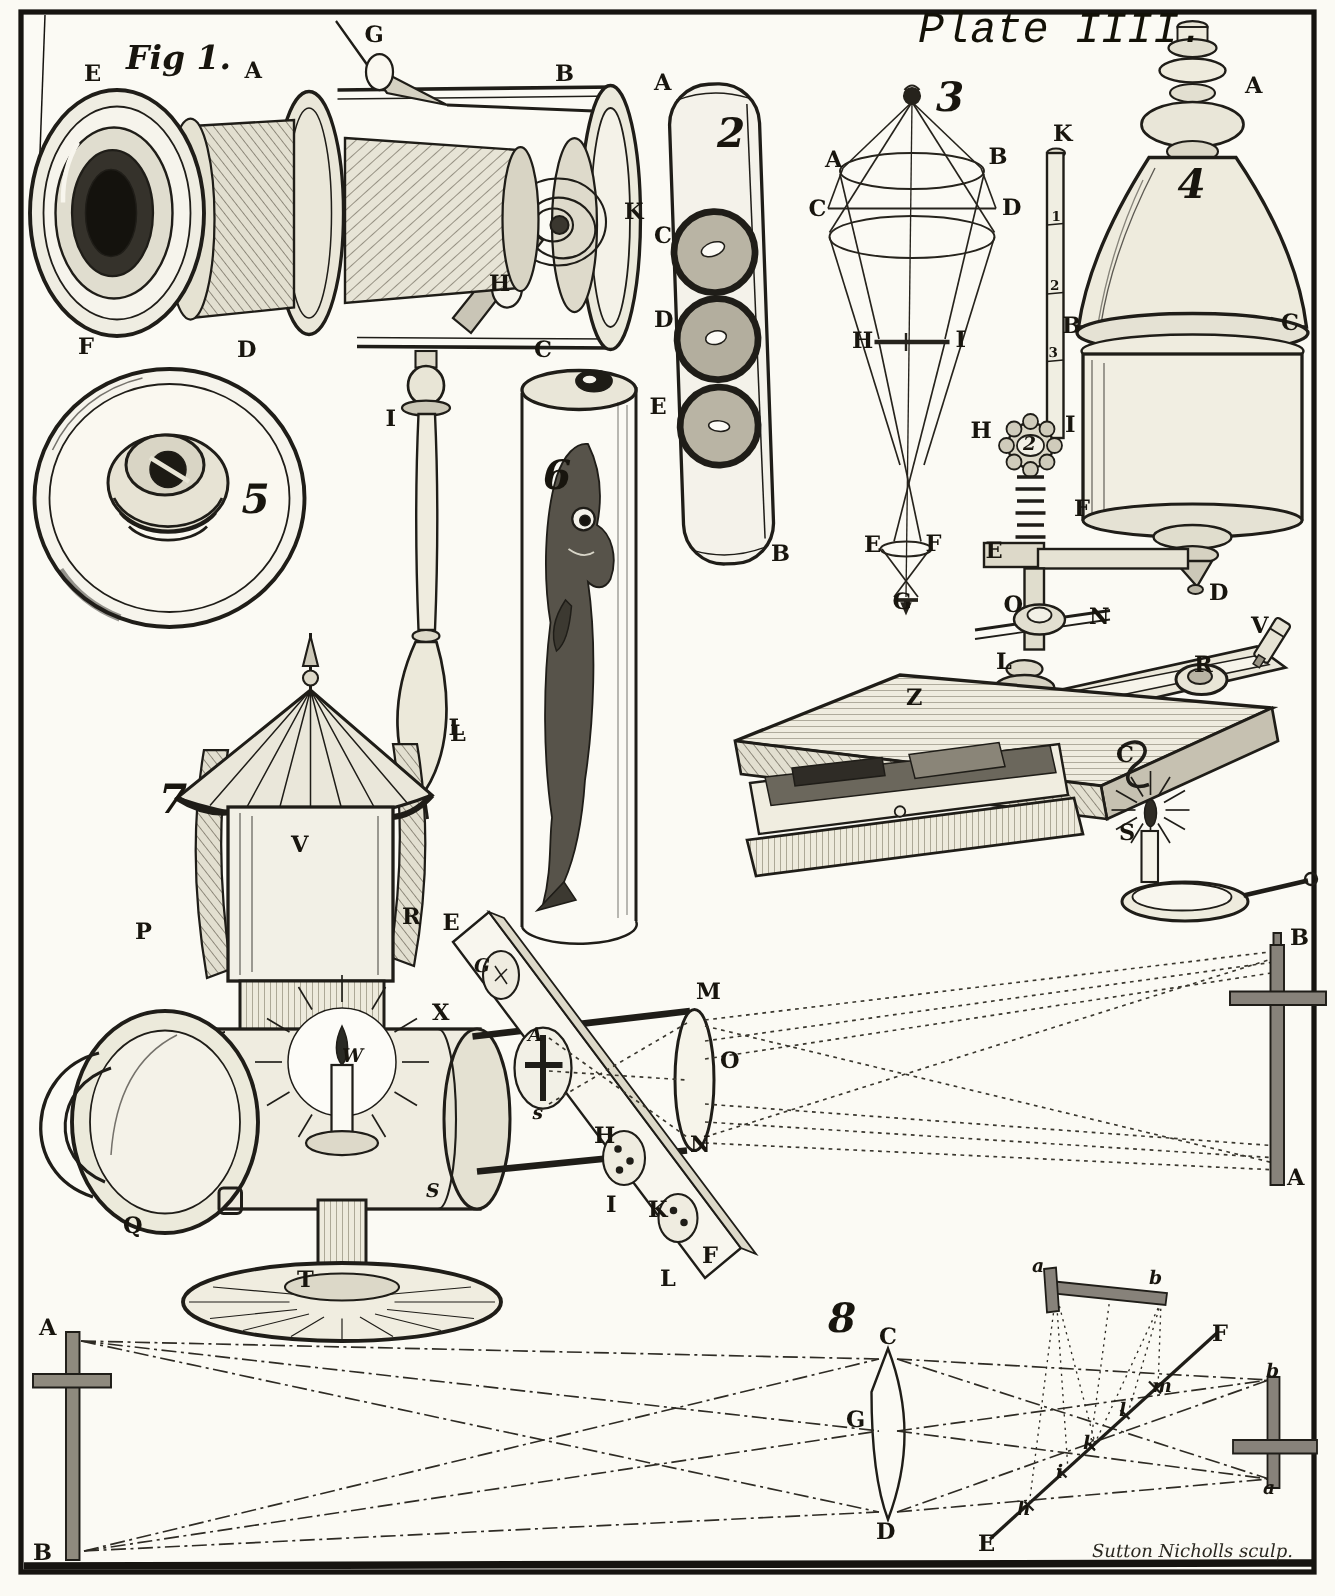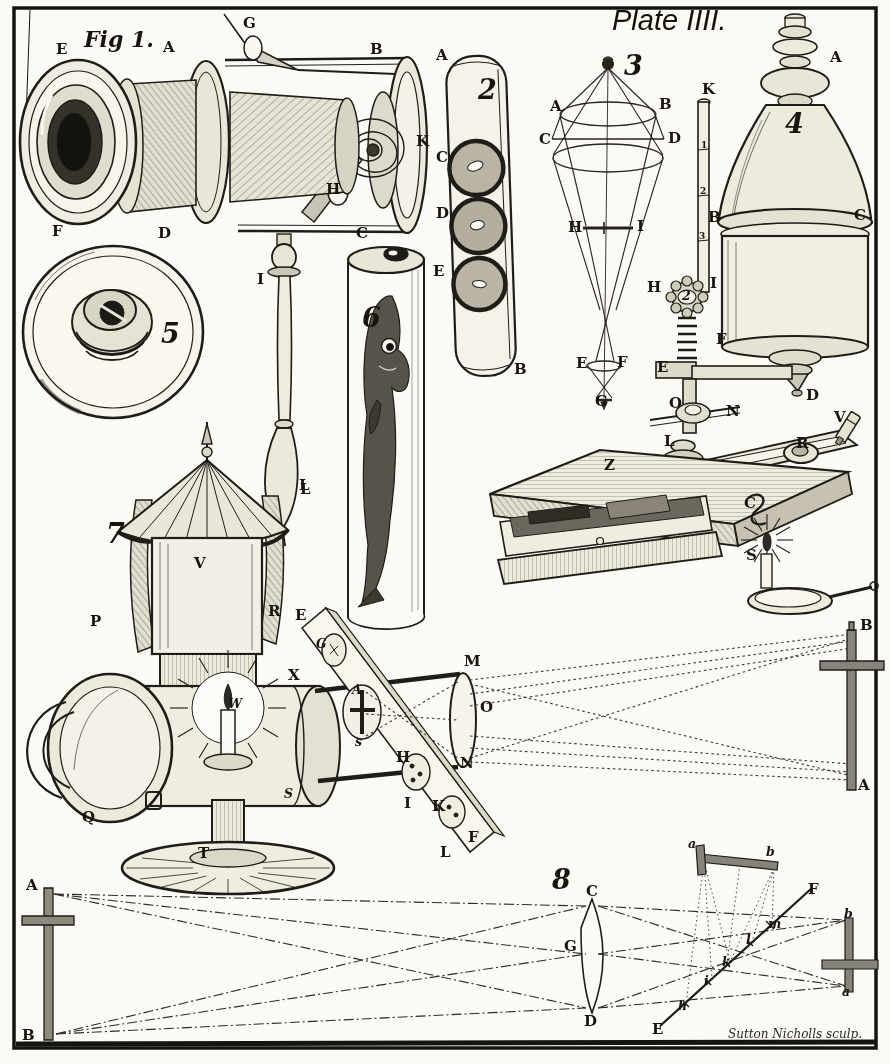--- a/index.html
+++ b/index.html
@@ -23,21 +23,21 @@
   .figcap{
     position:absolute;font-family:"DejaVu Serif",serif;
     font-style:italic;font-weight:bold;font-size:22px;color:#18150e;line-height:1;
   }
   .tick{
     position:absolute;font-family:"DejaVu Serif",serif;
     font-weight:bold;font-size:9px;color:#18150e;line-height:1;
   }
   .plate-title{
     position:absolute;left:612px;top:6px;
-    font-family:Liberation Sans, sans-serif;font-style:italic;
+    font-family:Liberation Mono, monospace;font-style:italic;
     font-size:29px;color:#131107;line-height:1;
   }
   .sig{
     position:absolute;left:728px;top:1028px;
     font-family:"DejaVu Serif",serif;font-style:italic;
     font-size:12px;color:#2a2820;line-height:1;
   }
 </style>
 </head>
 <body>

